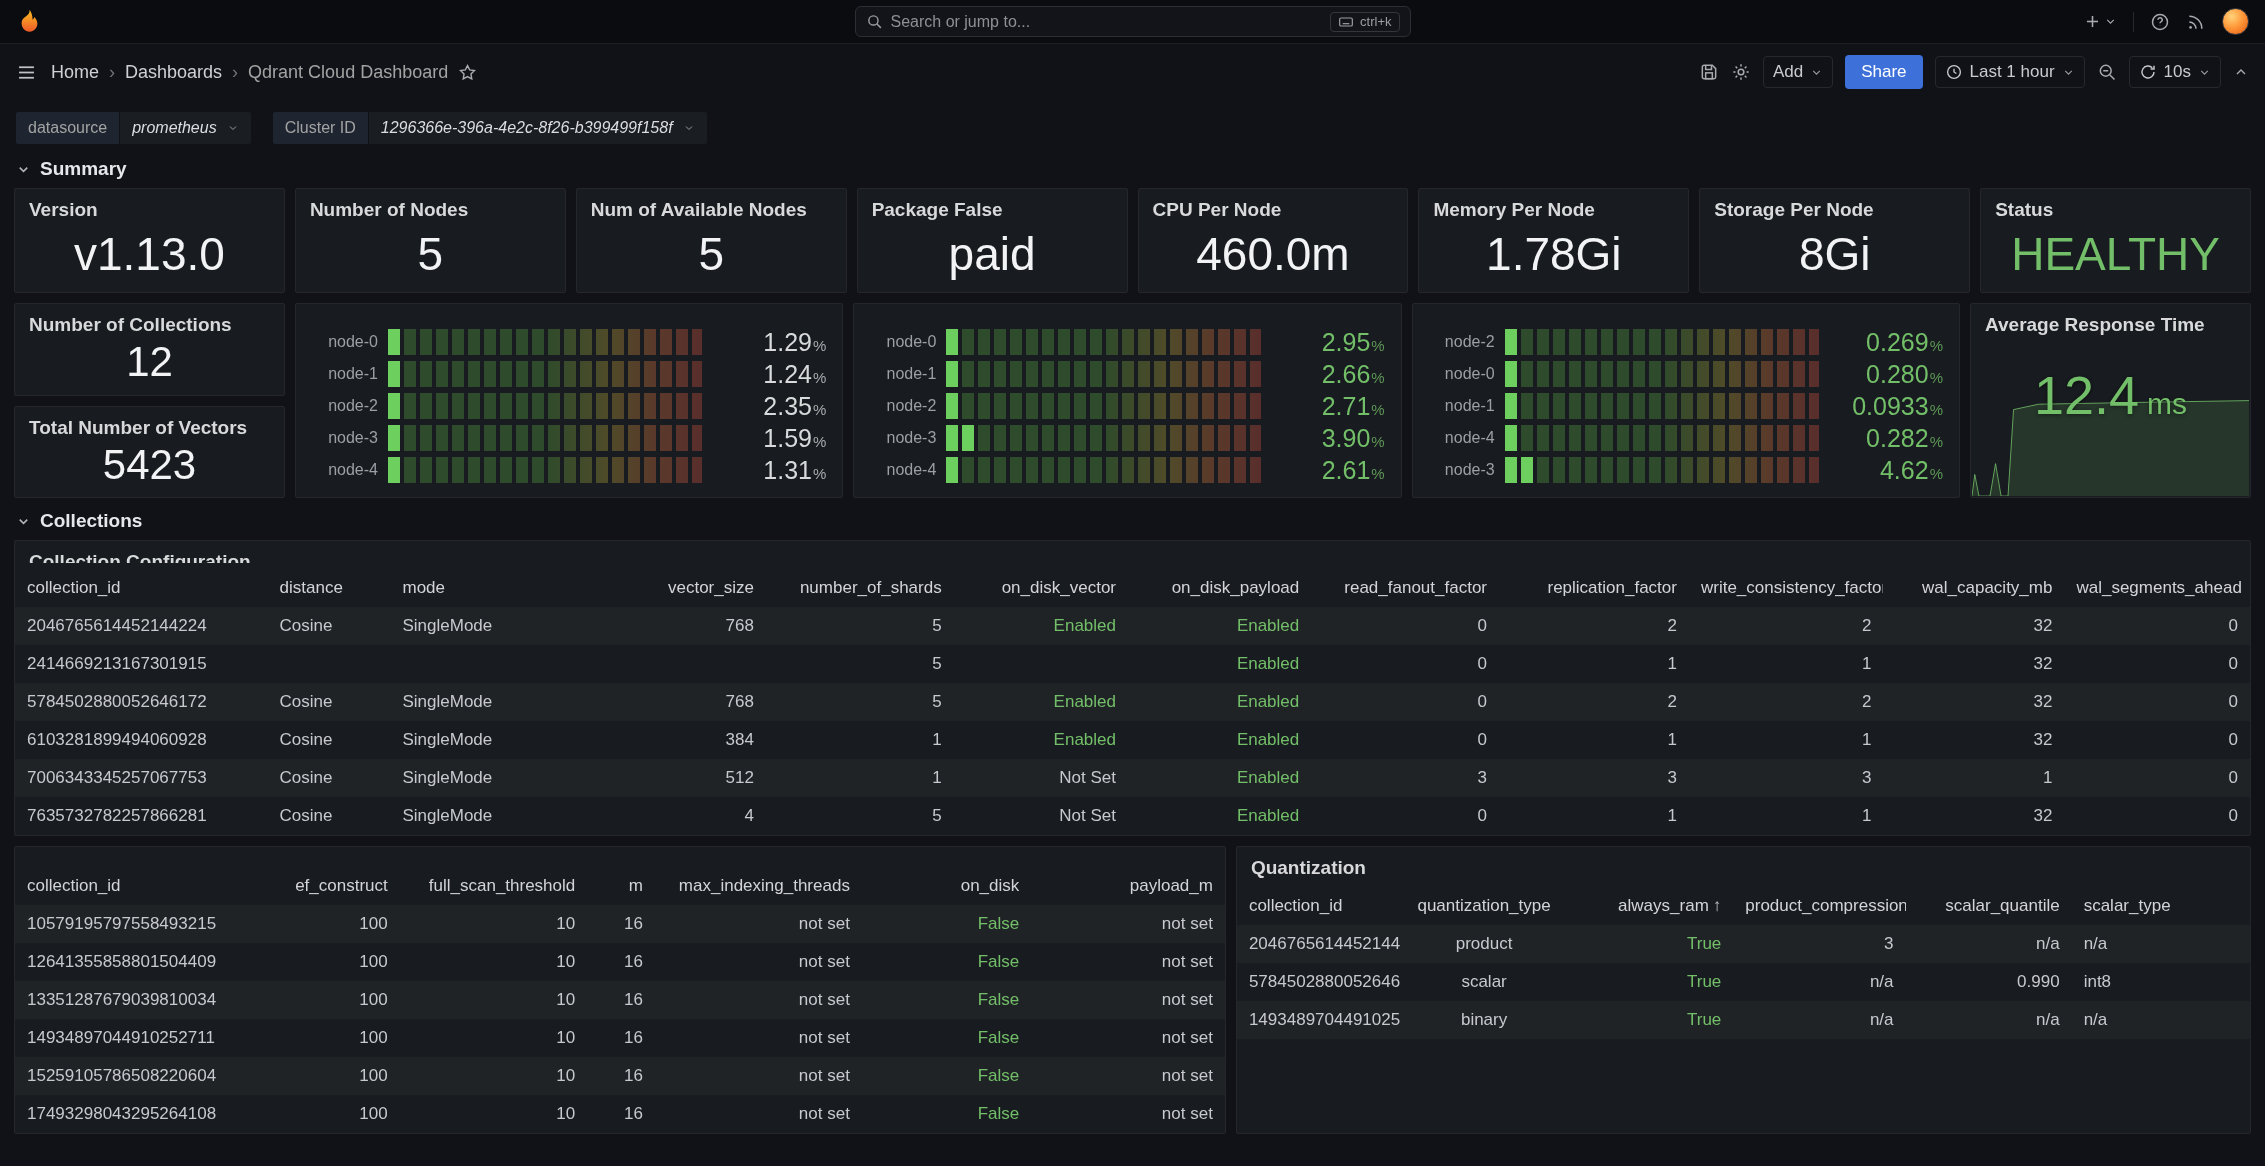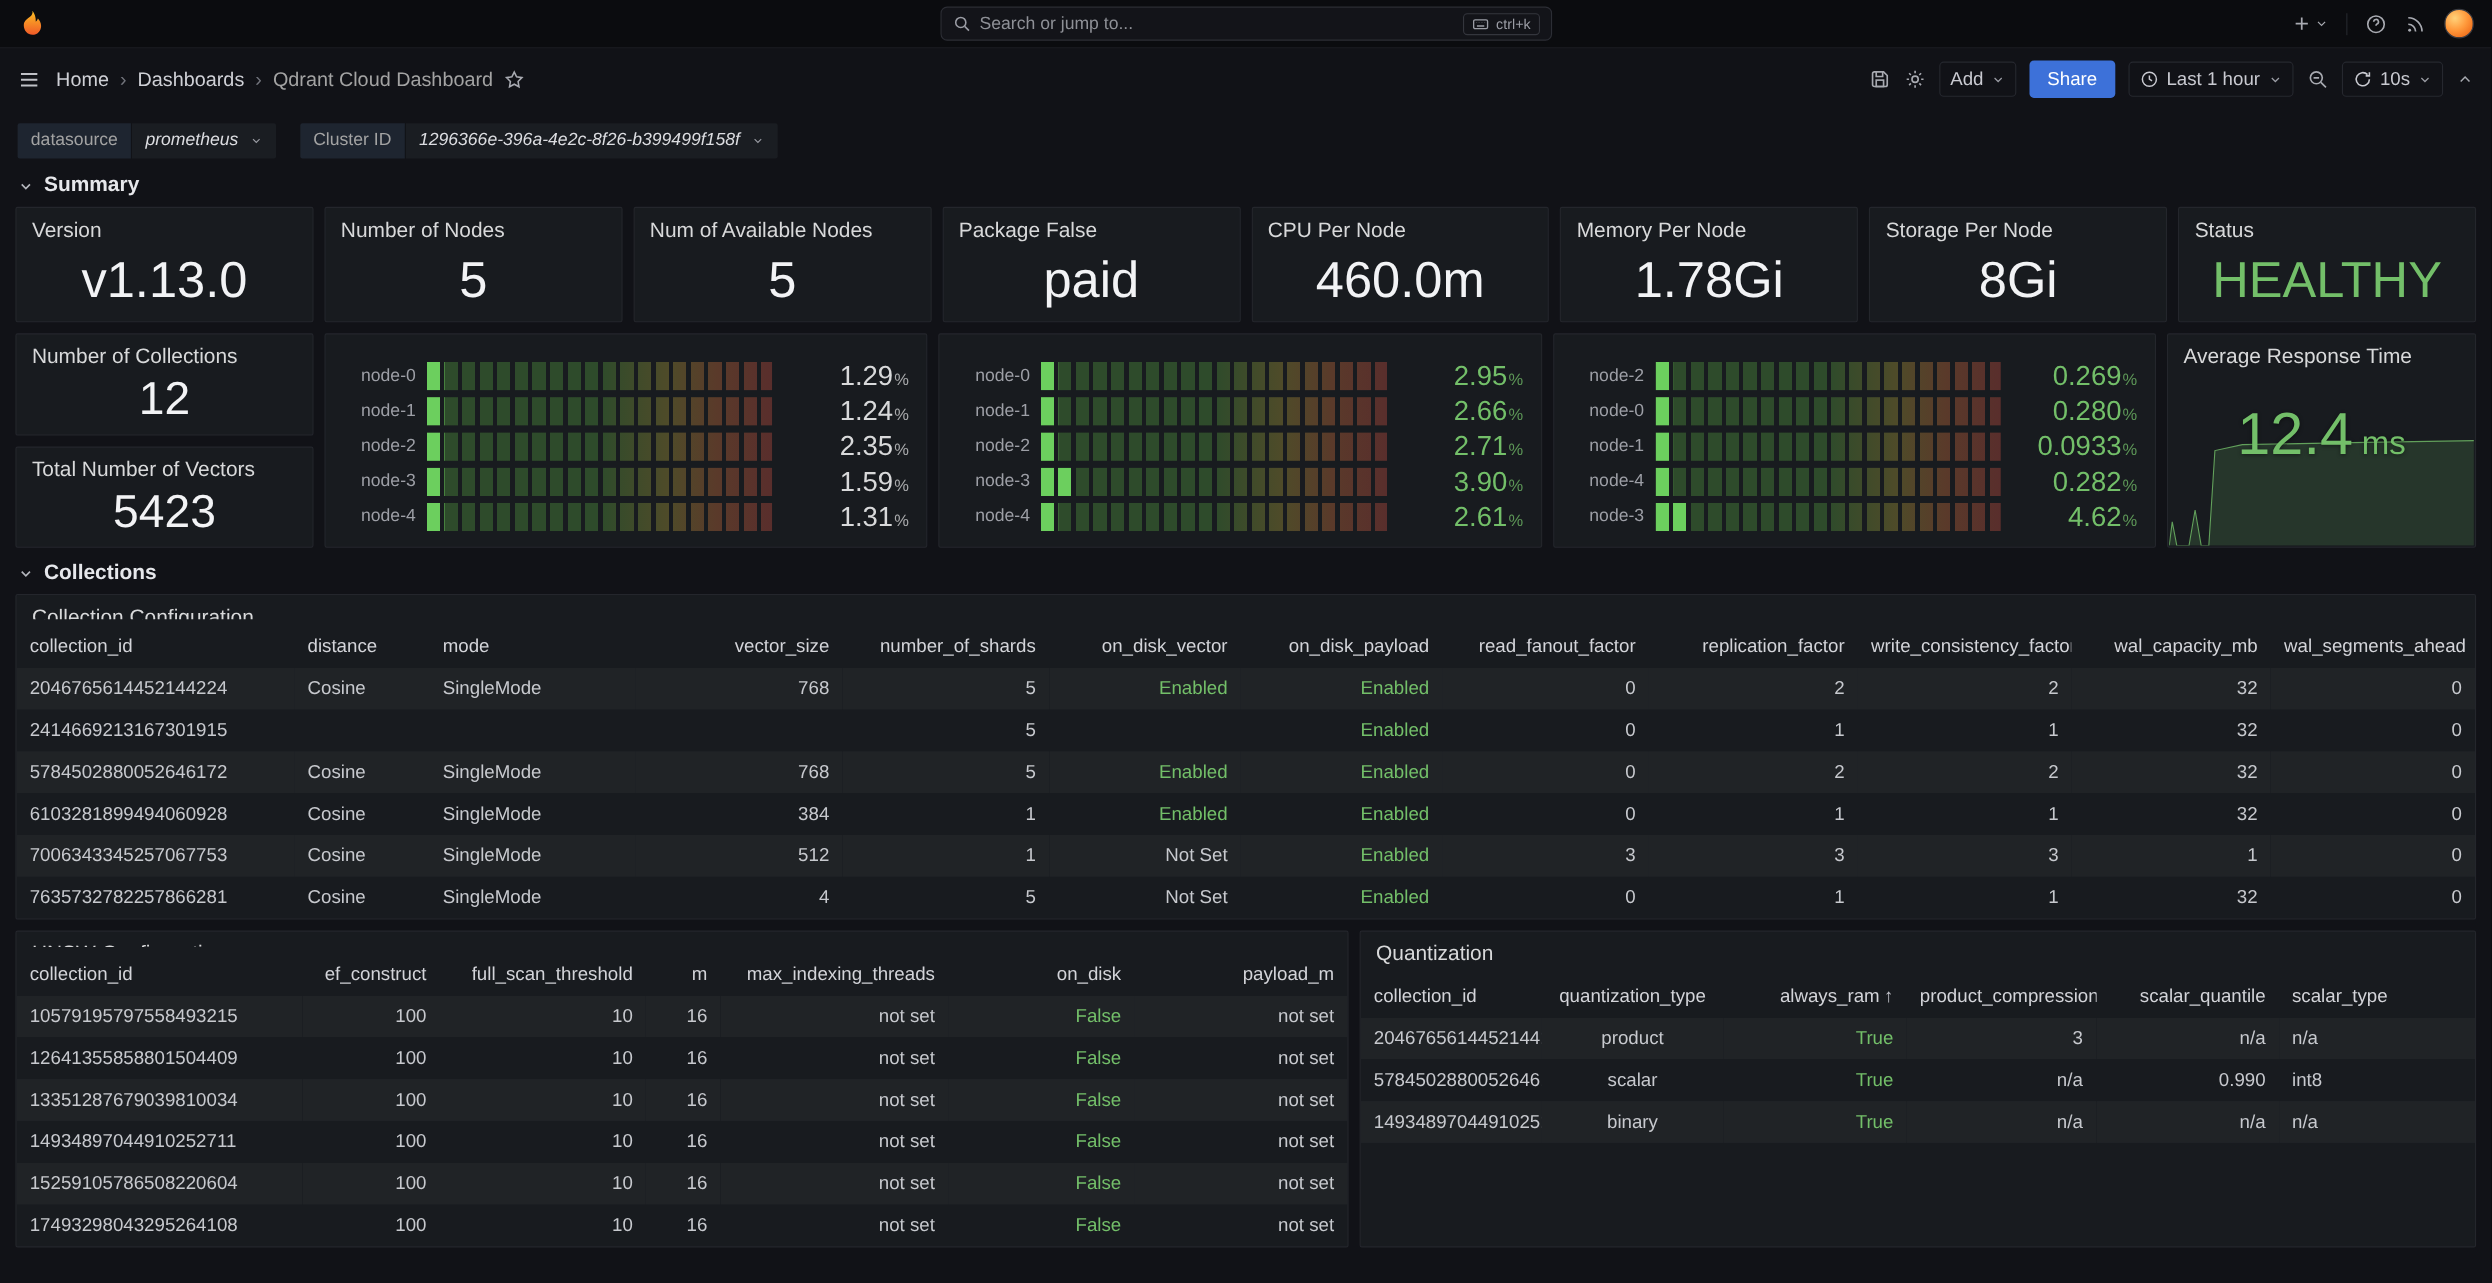--- a/index.html
+++ b/index.html
@@ -54,21 +54,21 @@
     display:flex; align-items:center; gap:10px; cursor:pointer;font-style:italic;}
 
   
   .section{display:flex; align-items:center; gap:9px; padding:8px 16px 8px; cursor:pointer;}
   .section .label{font-size:19px; font-weight:700; color:#e6e7eb;}
   .section .chev{color:#b4b6bd; display:flex;}
 
   
   .rows-wrap{padding:0 14px;}
   .panel{background:#181b1f; border:1px solid #24262c; border-radius:2px;}
-  .ptitle{font-size:19px; color:#d8d9da; padding:10px 14px 2px; white-space:nowrap; overflow:hidden; cursor:pointer;}
+  .ptitle{font-size:19px; color:#d8d9da; padding:10px 14px 2px; white-space:nowrap; overflow:hidden; cursor:pointer;font-weight:bold;}
 
   
   .statrow{display:flex; gap:10px; height:105px; margin-bottom:10px;}
   .statrow .panel{flex:1; display:flex; flex-direction:column; overflow:hidden;}
   .stat-value{flex:1; display:flex; align-items:center; justify-content:center;
     font-size:46px; font-weight:500; color:#f2f3f5; line-height:1; padding-bottom:8px;}
   .stat-value.green{color:#73bf69;}
 
   
   .row2{display:flex; gap:10px; height:195px; margin-bottom:4px;}

